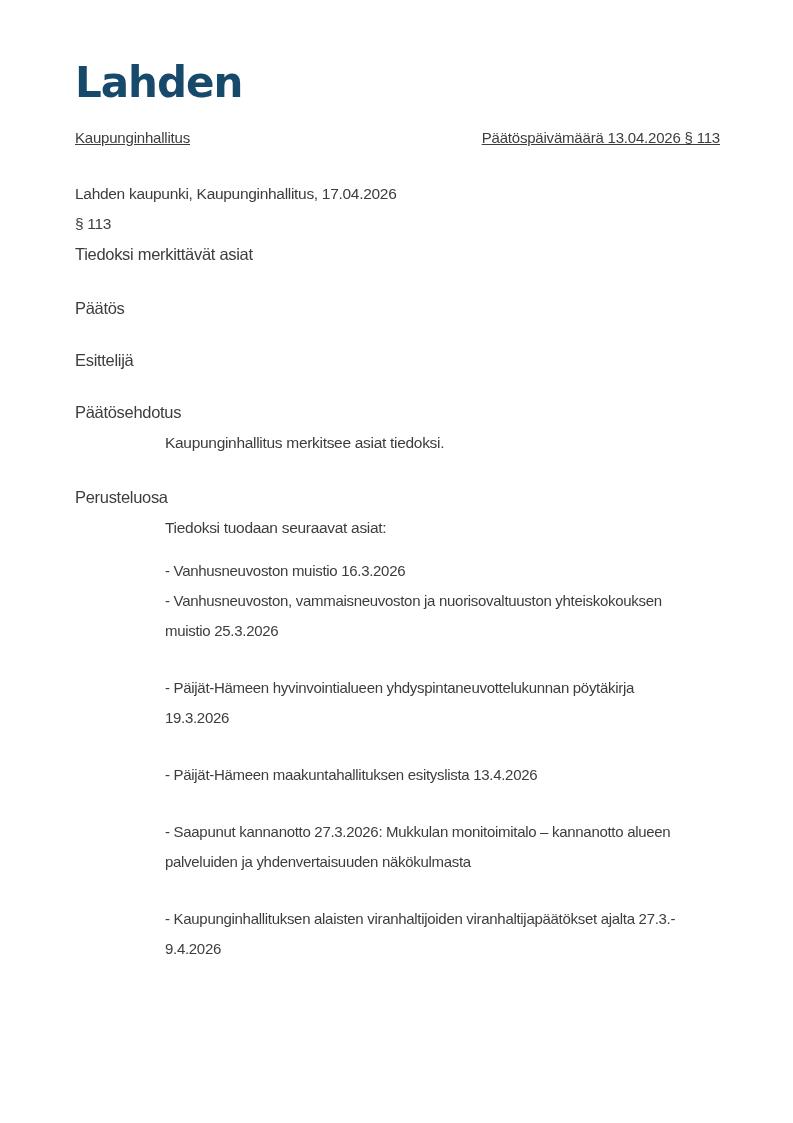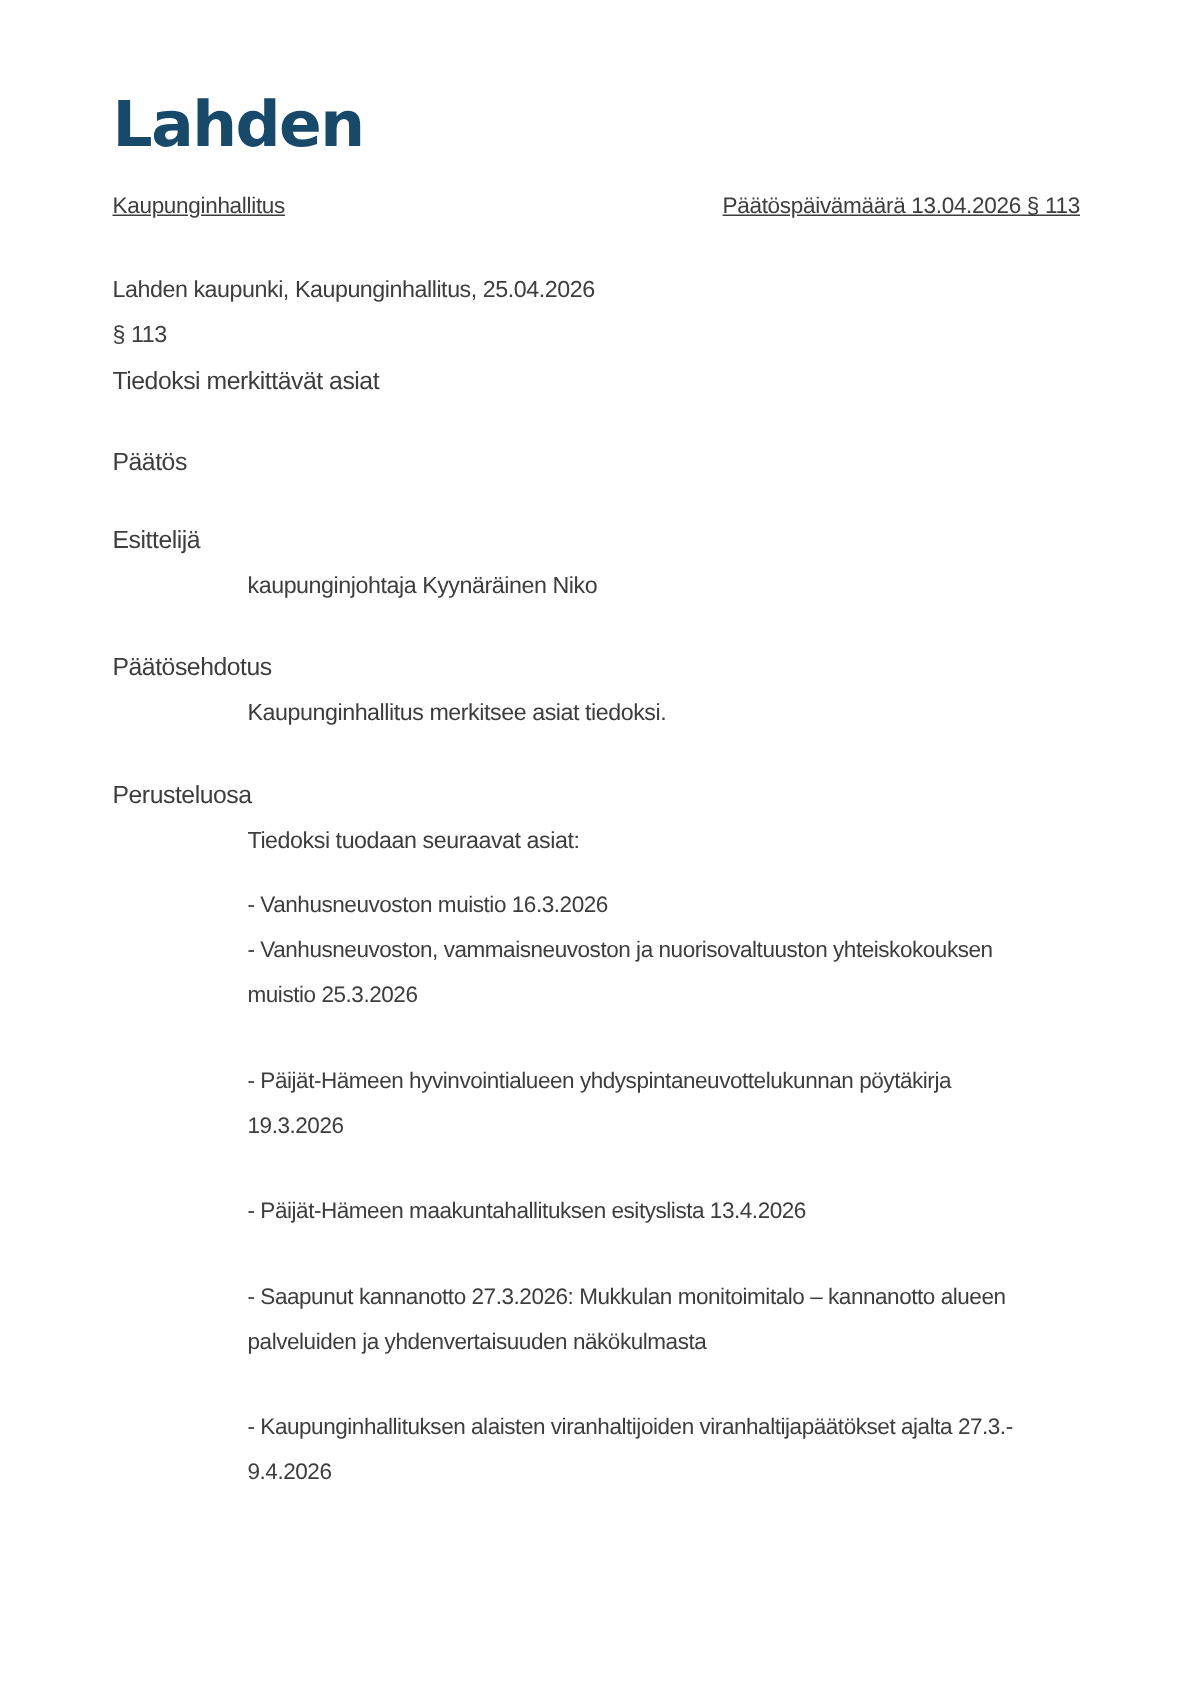--- a/index.html
+++ b/index.html
@@ -81,32 +81,31 @@
 <div class="page">
 
   <div class="logo">Lahden</div>
 
   <div class="header-row">
     <span>Kaupunginhallitus</span>
     <span>Päätöspäivämäärä 13.04.2026 § 113</span>
   </div>
 
   <div class="intro">
-    <div>Lahden kaupunki, Kaupunginhallitus, 25.04.2026</div>
+    <div>Lahden kaupunki, Kaupunginhallitus, 17.04.2026</div>
     <div>§ 113</div>
     <div class="subject">Tiedoksi merkittävät asiat</div>
   </div>
 
   <div class="section">
     <div class="section-heading">Päätös</div>
   </div>
 
   <div class="section">
     <div class="section-heading">Esittelijä</div>
-    <div class="section-body">kaupunginjohtaja Kyynäräinen Niko</div>
   </div>
 
   <div class="section">
     <div class="section-heading">Päätösehdotus</div>
     <div class="section-body">Kaupunginhallitus merkitsee asiat tiedoksi.</div>
   </div>
 
   <div class="section">
     <div class="section-heading">Perusteluosa</div>
     <div class="section-body">Tiedoksi tuodaan seuraavat asiat:</div>

